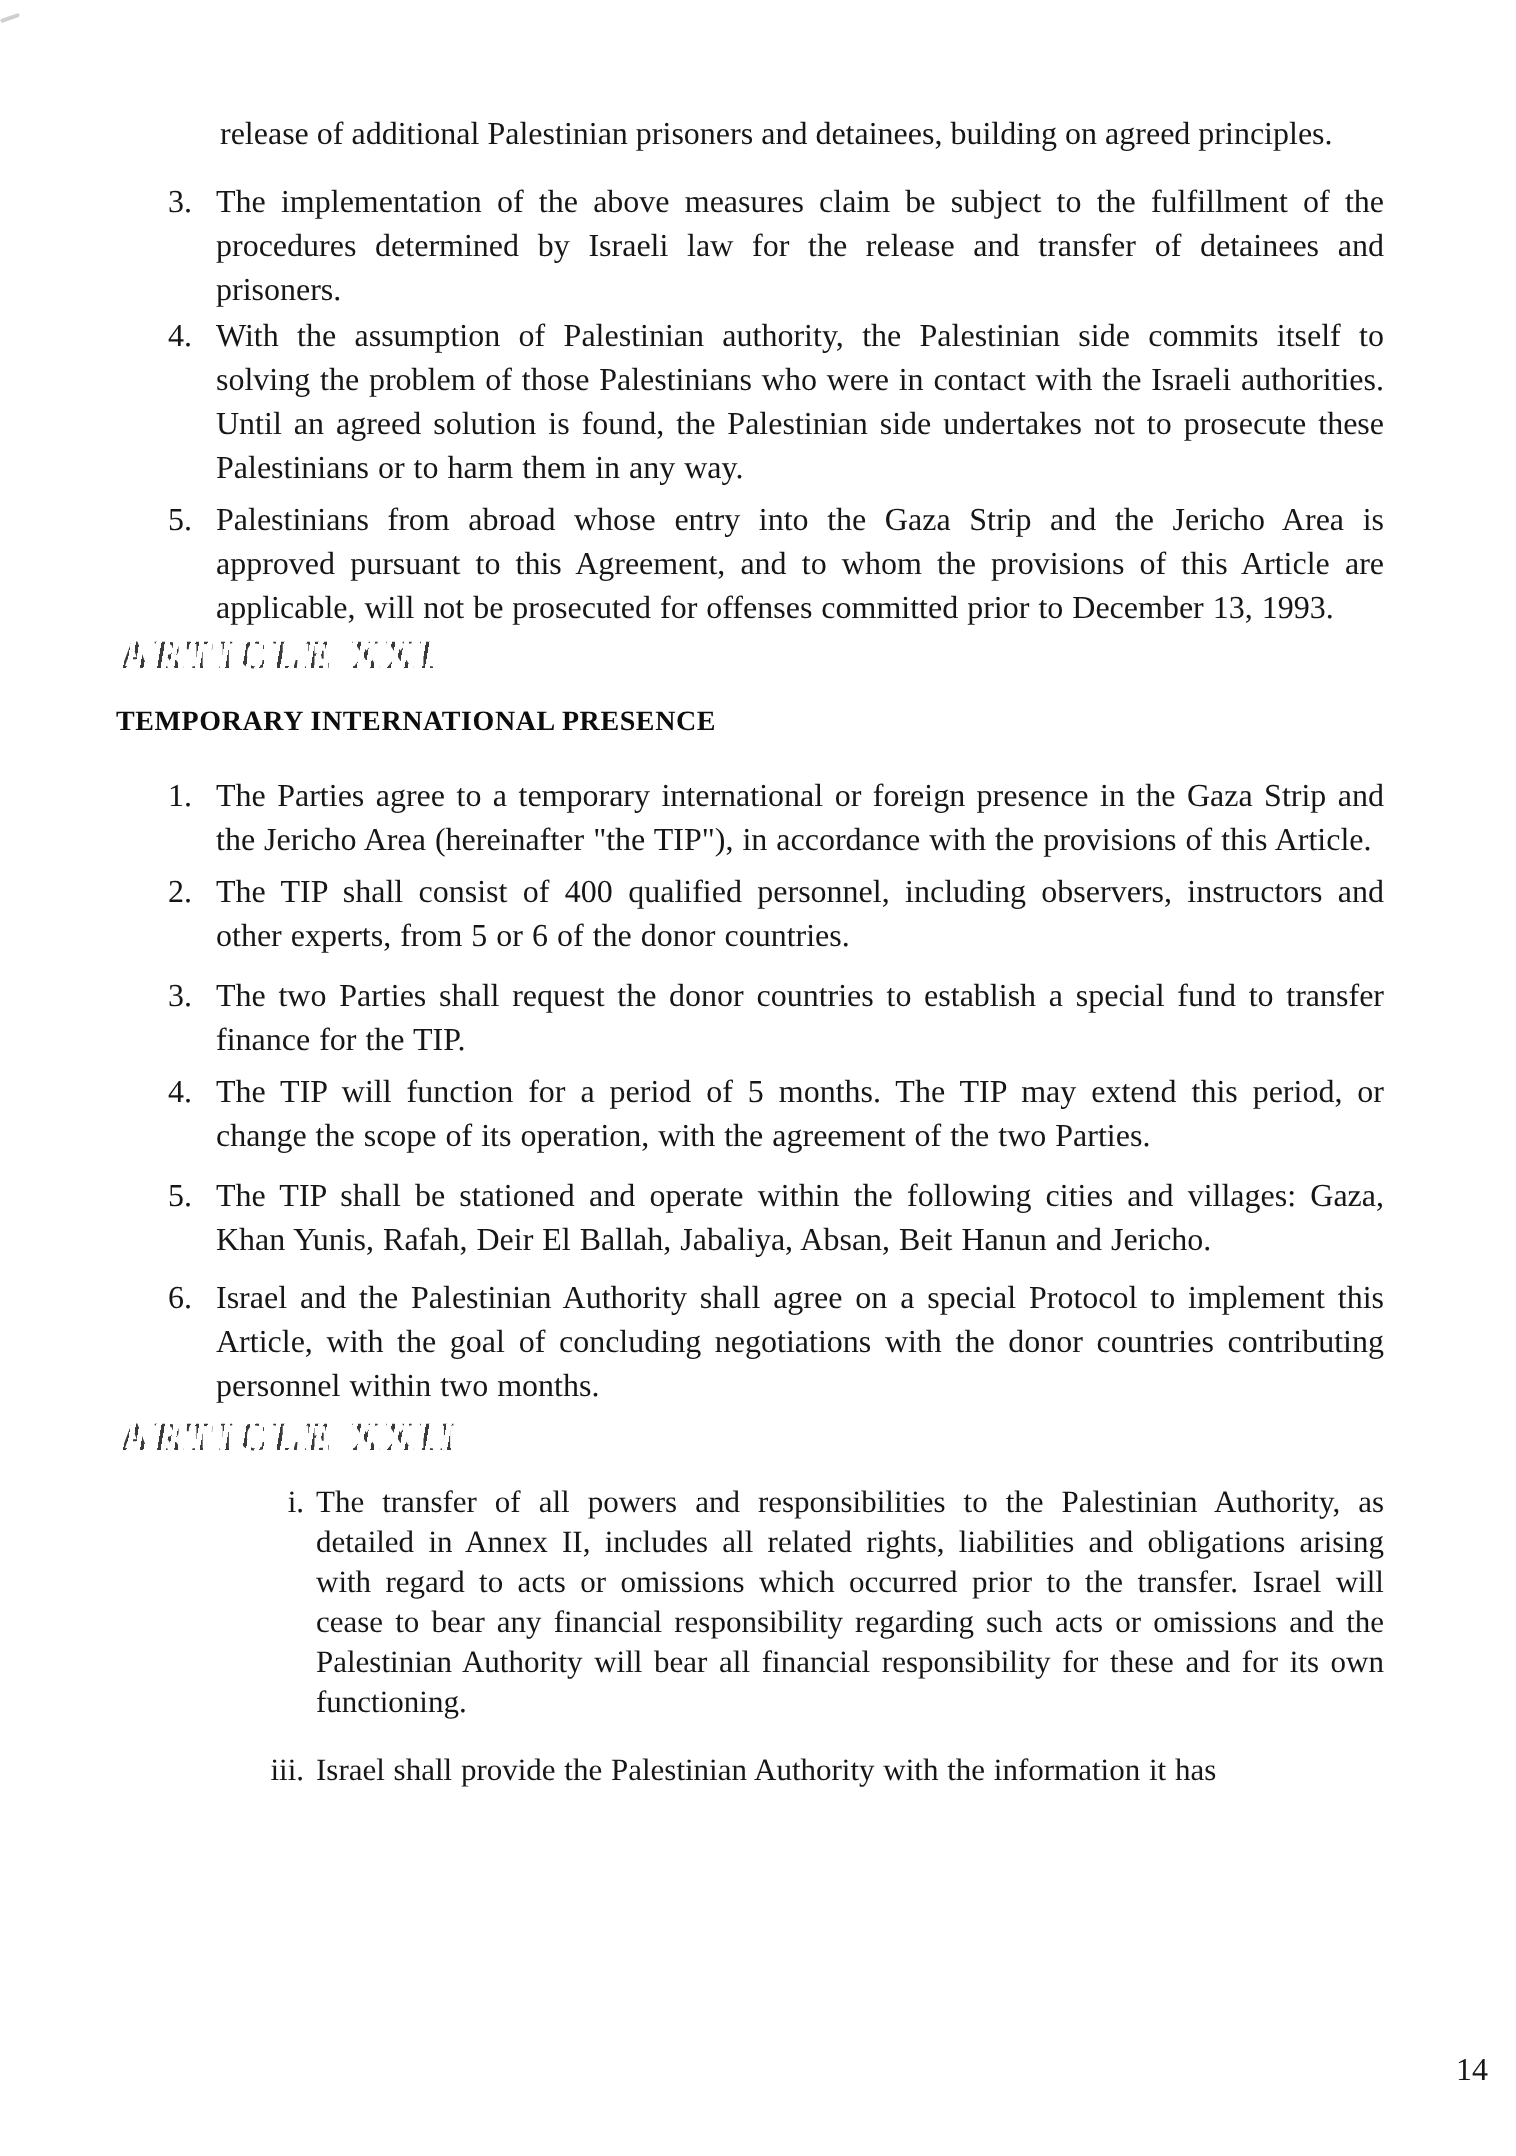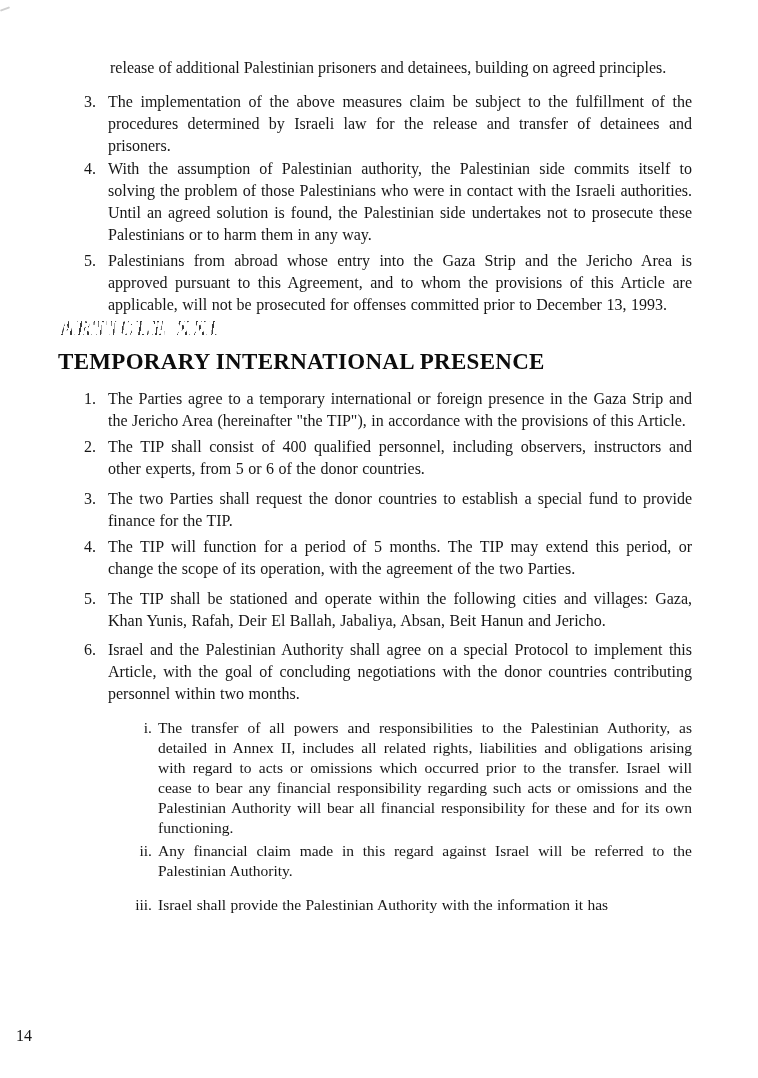--- a/index.html
+++ b/index.html
@@ -63,42 +63,42 @@
     line-height: 20px;
     letter-spacing: 2.5px;
     color: #3a3a3a;
     -webkit-mask-image: repeating-linear-gradient(100deg, #000 0px, #000 1.7px, transparent 1.7px, transparent 4.2px);
     mask-image: repeating-linear-gradient(100deg, #000 0px, #000 1.7px, transparent 1.7px, transparent 4.2px);
     filter: blur(0.35px);
   }
   .section-title {
     margin-left: 58px;
     font-weight: 700;
-    font-size: 23px;
+    font-size: 14px;
     line-height: 22px;
     letter-spacing: 0.3px;
     color: #0d0d0d;
   }
   .mt12 { margin-top: 12px; }
   .mt1  { margin-top: 1px; }
   .mt2  { margin-top: 2px; }
   .mt3  { margin-top: 3px; }
   .mt4  { margin-top: 4px; }
   .mt7  { margin-top: 7px; }
   .mt8  { margin-top: 8px; }
   .mt10 { margin-top: 10px; }
   .mt13 { margin-top: 13px; }
   .mt14 { margin-top: 14px; }
   .mt15 { margin-top: 15px; }
   .page-number {
     position: absolute;
     top: 1025px;
-    left: 16px;
+    left: 4px;
     width: 740px;
-    text-align: left;
+    text-align: right;
     font-size: 16px;
     color: #161616;
   }
   .scan-artifact {
     position: absolute;
     left: 0px;
     top: 8px;
     width: 10px;
     height: 2px;
     background: #cfcfcf;
@@ -139,49 +139,46 @@
     <div class="li-text">The Parties agree to a temporary international or foreign presence in the Gaza Strip and the Jericho Area (hereinafter "the TIP"), in accordance with the provisions of this Article.</div>
   </div>
 
   <div class="li mt4">
     <span class="num">2.</span>
     <div class="li-text">The TIP shall consist of 400 qualified personnel, including observers, instructors and other experts, from 5 or 6 of the donor countries.</div>
   </div>
 
   <div class="li mt8">
     <span class="num">3.</span>
-    <div class="li-text">The two Parties shall request the donor countries to establish a special fund to provide finance for the TIP.</div>
+    <div class="li-text">The two Parties shall request the donor countries to establish a special fund to transfer finance for the TIP.</div>
   </div>
 
   <div class="li mt4">
     <span class="num">4.</span>
     <div class="li-text">The TIP will function for a period of 5 months. The TIP may extend this period, or change the scope of its operation, with the agreement of the two Parties.</div>
   </div>
 
   <div class="li mt8">
     <span class="num">5.</span>
     <div class="li-text">The TIP shall be stationed and operate within the following cities and villages: Gaza, Khan Yunis, Rafah, Deir El Ballah, Jabaliya, Absan, Beit Hanun and Jericho.</div>
   </div>
 
   <div class="li mt7">
     <span class="num">6.</span>
     <div class="li-text">Israel and the Palestinian Authority shall agree on a special Protocol to implement this Article, with the goal of concluding negotiations with the donor countries contributing personnel within two months.</div>
   </div>
 
+  <div class="article-label mt4">ARTICLE XXII</div>
 
 
   <div class="li-roman mt13">
     <span class="num">i.</span>
     <div class="li-text">The transfer of all powers and responsibilities to the Palestinian Authority, as detailed in Annex II, includes all related rights, liabilities and obligations arising with regard to acts or omissions which occurred prior to the transfer. Israel will cease to bear any financial responsibility regarding such acts or omissions and the Palestinian Authority will bear all financial responsibility for these and for its own functioning.</div>
   </div>
 
-  <div class="li-roman mt3">
-    <span class="num">ii.</span>
-    <div class="li-text">Any financial claim made in this regard against Israel will be referred to the Palestinian Authority.</div>
-  </div>
 
   <div class="li-roman mt14">
     <span class="num">iii.</span>
     <div class="li-text">Israel shall provide the Palestinian Authority with the information it has</div>
   </div>
 
   <div class="page-number">14</div>
 
 </div>
 

